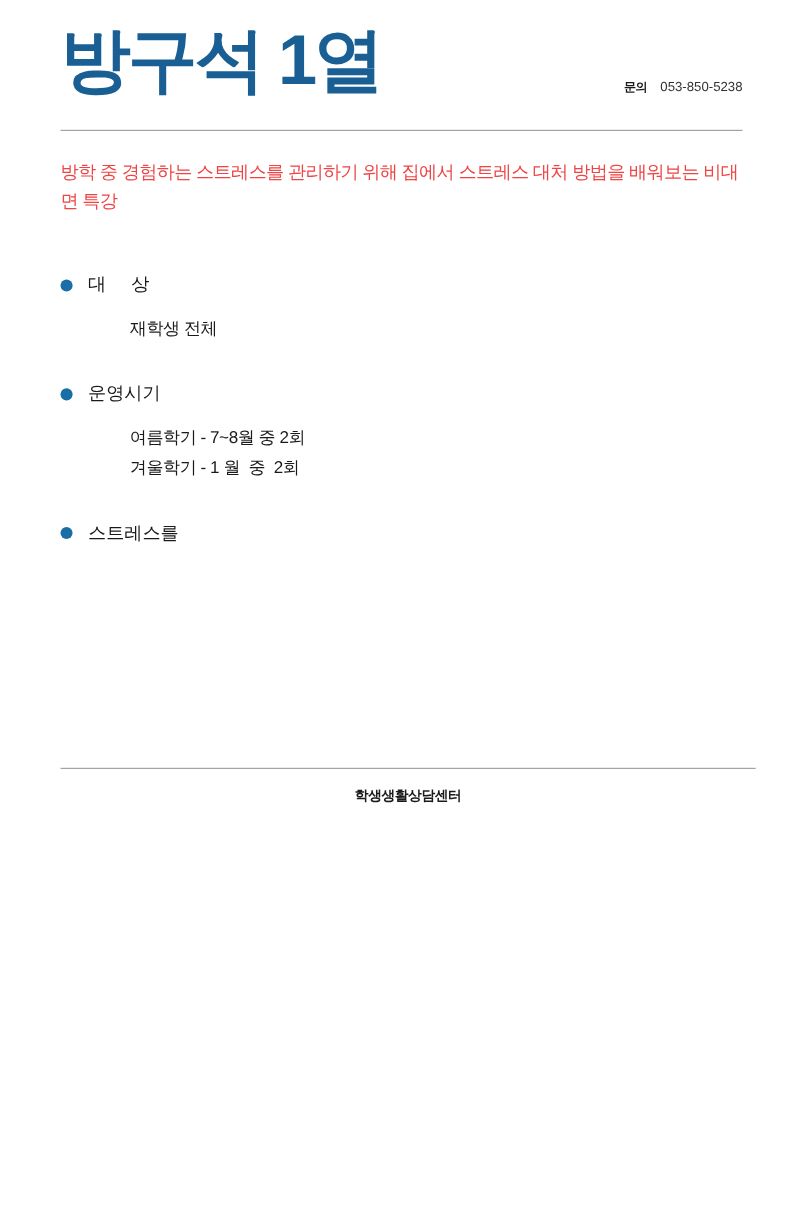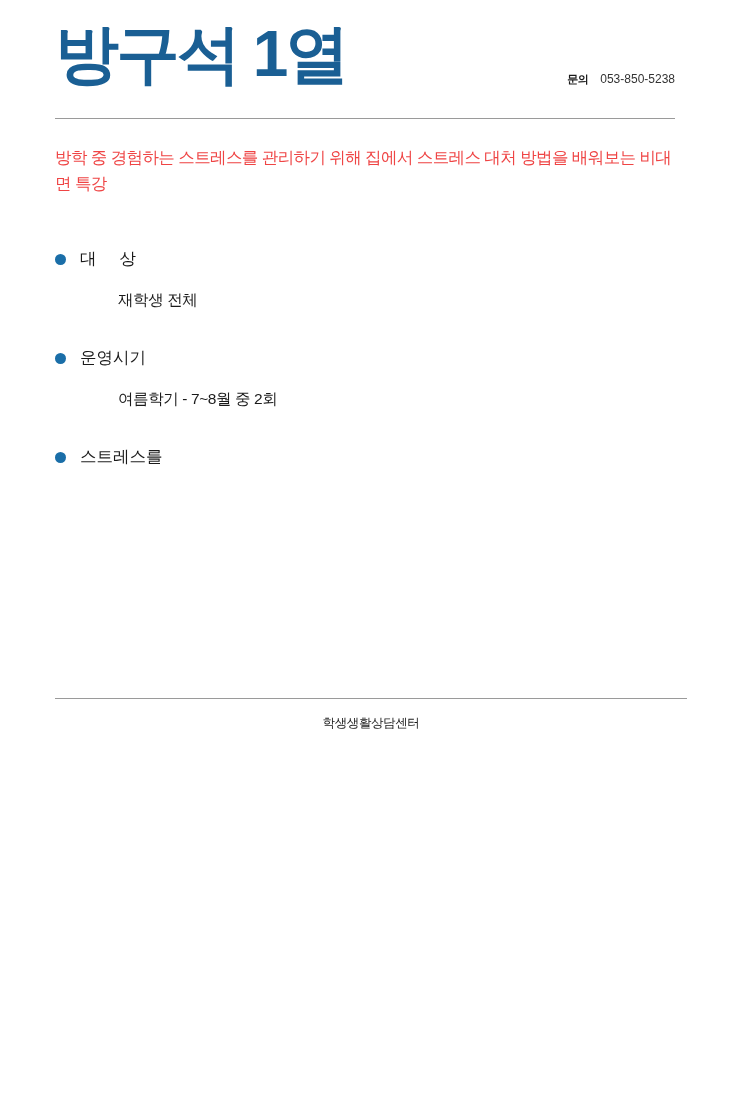--- a/index.html
+++ b/index.html
@@ -117,20 +117,21 @@
     white-space: pre;
     margin-left: 18px;
   }
 
   
   .footer {
     position: absolute;
     left: 55px;
     right: 43px;
     top: 698px;
+    font-weight: bold;
   }
   .footer-text {
     margin-top: 16px;
     text-align: center;
     font-size: 12.5px;
     letter-spacing: -0.4px;
     color: #1a1a1a;
   }
 </style>
 </head>
@@ -162,20 +163,21 @@
       </div>
     </div>
 
     <div class="section">
       <div class="section-head">
         <span class="bullet"></span>
         <span class="section-title">운영시기</span>
       </div>
       <div class="section-body">
         <div class="body-line">여름학기 - 7~8월 중 2회</div>
+        <div class="body-line">겨울학기 - 1 월  중  2회</div>
       </div>
     </div>
 
     <div class="section">
       <div class="section-head">
         <span class="bullet"></span>
         <span class="section-title">스트레스를</span>
       </div>
     </div>
 

